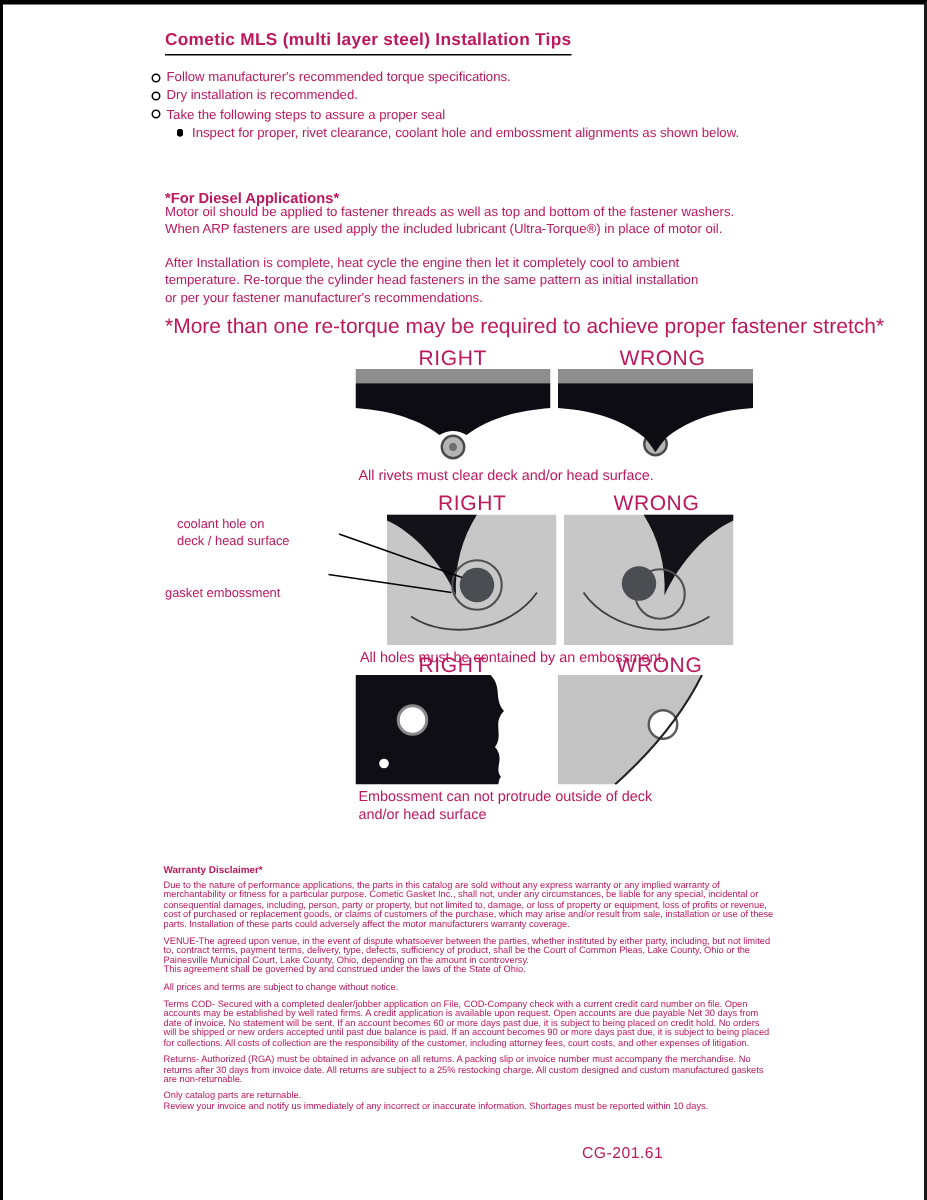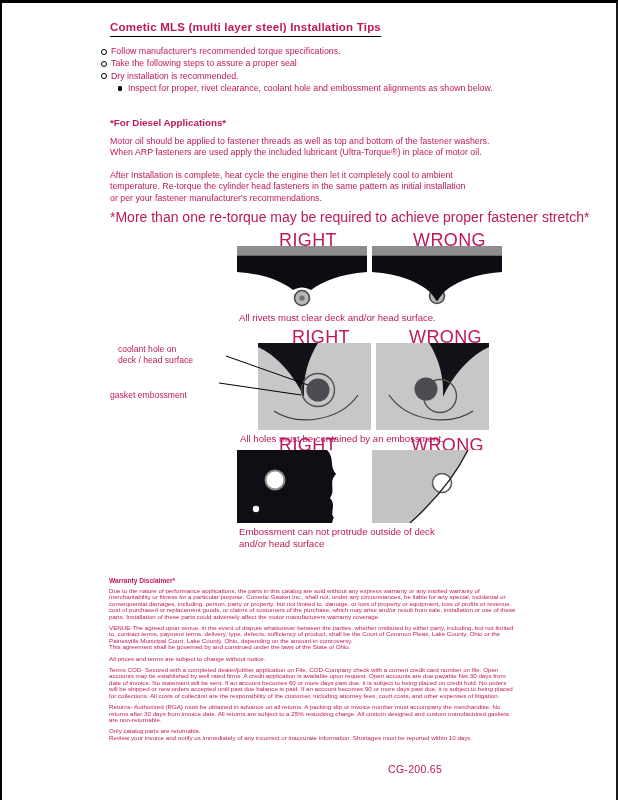--- a/index.html
+++ b/index.html
@@ -14,26 +14,26 @@
     position:absolute; left:108px; top:18px; margin:0;
     font-size:11.5px; font-weight:bold; letter-spacing:0.2px;
     border-bottom:1.6px solid #000; padding-bottom:3px;
   }
   .bullets { position:absolute; left:99px; top:42px; font-size:8.8px; line-height:12.4px; }
   .b-row { position:relative; padding-left:10px; }
   .b-row.sub { padding-left:27px; }
   .ring { position:absolute; left:0; top:3.6px; width:4px; height:4px; border:1px solid #000; border-radius:50%; }
   .dot  { position:absolute; left:17px; top:4.2px; width:4.4px; height:4.4px; background:#000; border-radius:50%; }
 
-  .diesel-heading { position:absolute; left:108px; top:114px; margin:0; font-size:9.8px; font-weight:bold; }
+  .diesel-heading { position:absolute; left:108px; top:124px; margin:0; font-size:9.8px; font-weight:bold; }
   .para { position:absolute; left:108px; width:430px; margin:0; font-size:8.8px; line-height:11.3px; white-space:pre-line; }
   .p1 { top:133px; } .p2 { top:167px; }
   .note { position:absolute; left:108px; top:206px; margin:0; font-size:14px; }
 
-  .lbl { position:absolute; font-size:18px; letter-spacing:0.4px; }
+  .lbl { position:absolute; font-size:14px; letter-spacing:0.4px; }
   .right1 { left:277px; top:227px; } .wrong1 { left:411px; top:227px; }
   .right2 { left:290px; top:324px; } .wrong2 { left:407px; top:324px; }
   .right3 { left:277px; top:432px; } .wrong3 { left:409px; top:432px; }
 
   .panel { position:absolute; display:block; }
   .p-r1 { left:235px; top:243px; } .p-w1 { left:370px; top:243px; }
   .p-r2 { left:256px; top:340px; } .p-w2 { left:374px; top:340px; }
   .p-r3 { left:235px; top:447px; } .p-w3 { left:370px; top:447px; }
 
   .caption { position:absolute; margin:0; font-size:9.6px; line-height:11.5px; white-space:pre-line; }
@@ -60,25 +60,25 @@
 
   <h1 class="title">Cometic MLS (multi layer steel) Installation Tips</h1>
 
   <div class="bullets">
     <div class="b-row">
       <span class="ring"></span>
       <span>Follow manufacturer's recommended torque specifications.</span>
     </div>
     <div class="b-row">
       <span class="ring"></span>
-      <span>Take the following steps to assure a proper seal</span>
+      <span>Dry installation is recommended.</span>
     </div>
     <div class="b-row">
       <span class="ring"></span>
-      <span>Dry installation is recommended.</span>
+      <span>Take the following steps to assure a proper seal</span>
     </div>
     <div class="b-row sub">
       <span class="dot"></span>
     </div>
     <div class="b-row sub">
       <span class="dot"></span>
       <span>Inspect for proper, rivet clearance, coolant hole and embossment alignments as shown below.</span>
     </div>
   </div>
 
@@ -155,15 +155,15 @@
     <p class="d-p">Due to the nature of performance applications, the parts in this catalog are sold without any express warranty or any implied warranty of merchantability or fitness for a particular purpose.  Cometic Gasket Inc., shall not, under any circumstances, be liable for any special, incidental or consequential damages, including, person, party or property, but not limited to, damage, or loss of property or equipment, loss of profits or revenue, cost of purchased or replacement goods, or claims of customers of the purchase, which may arise and/or result from sale, installation or use of these parts.  Installation of these parts could adversely affect the motor manufacturers warranty coverage.</p>
     <p class="d-p">VENUE-The agreed upon venue, in the event of dispute whatsoever between the parties, whether instituted by either party, including, but not limited to, contract terms, payment terms, delivery, type, defects, sufficiency of product, shall be the Court of Common Pleas, Lake County, Ohio or the Painesville Municipal Court, Lake County, Ohio, depending on the amount in controversy.
 This agreement shall be governed by and construed under the laws of the State of Ohio.</p>
     <p class="d-p">All prices and terms are subject to change without notice.</p>
     <p class="d-p">Terms COD- Secured with a completed dealer/jobber application on File, COD-Company check with a current credit card number on file.  Open accounts may be established by well rated firms.  A credit application is available upon request.  Open accounts are due payable Net 30 days from date of invoice.  No statement will be sent.  If an account becomes 60 or more days past due, it is subject to being placed on credit hold.  No orders will be shipped or new orders accepted until past due balance is paid.  If an account becomes 90 or more days past due, it is subject to being placed for collections.  All costs of collection are the responsibility of the customer, including attorney fees, court costs, and other expenses of litigation.</p>
     <p class="d-p">Returns- Authorized (RGA) must be obtained in advance on all returns.  A packing slip or invoice number must accompany the merchandise.  No returns after 30 days from invoice date.  All returns are subject to a 25% restocking charge.  All custom designed and custom manufactured gaskets are non-returnable.</p>
     <p class="d-p">Only catalog parts are returnable.
 Review your invoice and notify us immediately of any incorrect or inaccurate information.  Shortages must be reported within 10 days.</p>
   </div>
 
-  <div class="footer">CG-200.65</div>
+  <div class="footer">CG-201.61</div>
 
 </div>
 
 </body></html>

